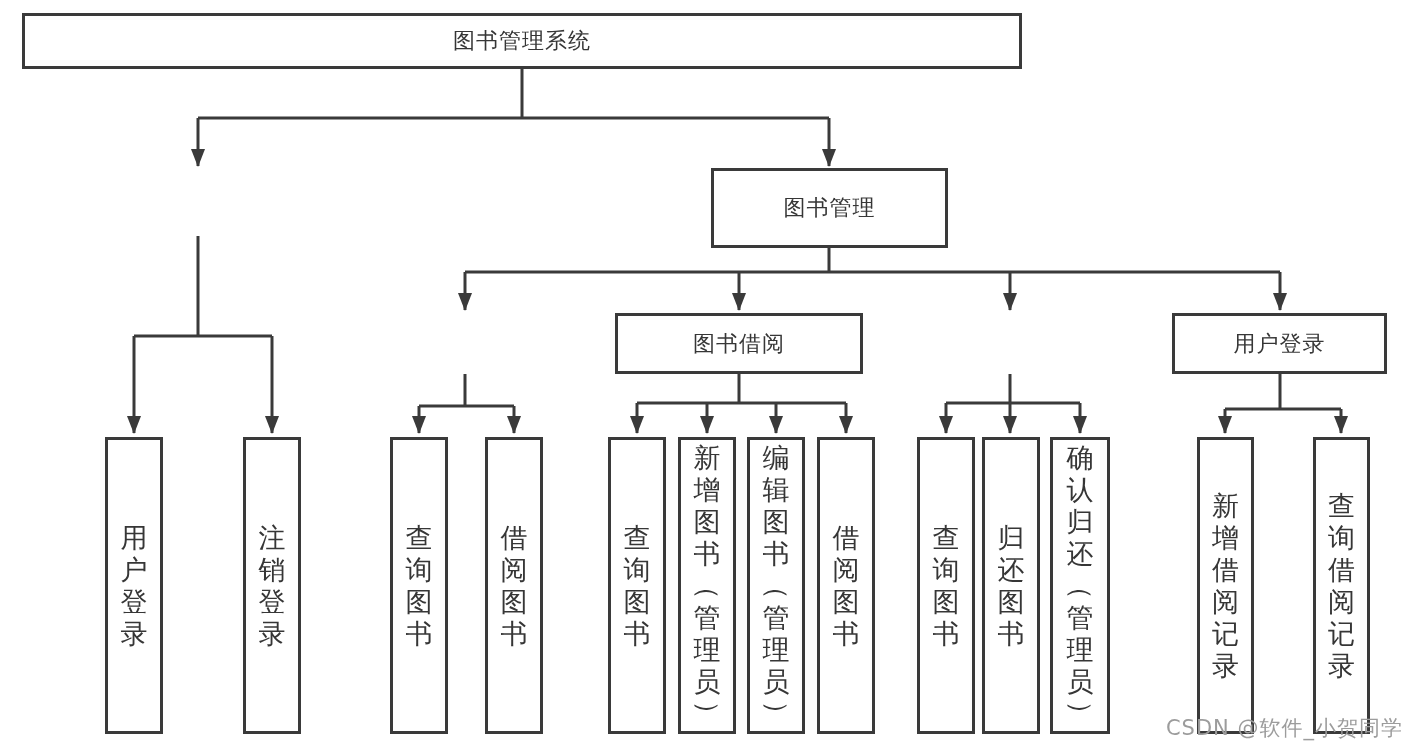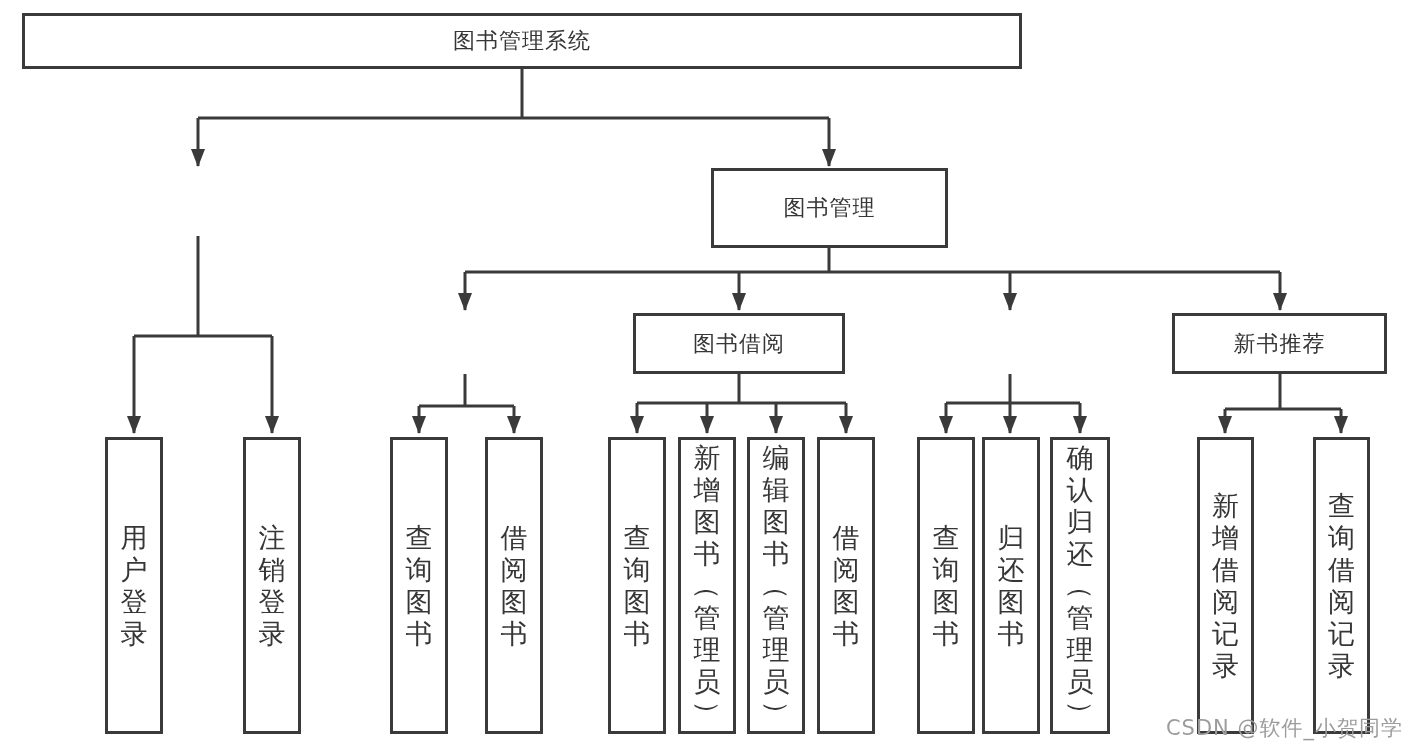--- a/index.html
+++ b/index.html
@@ -146,25 +146,25 @@
   </svg>
 
   <div class="box" style="left:22px; top:13px; width:1000px; height:56px">
     <div class="hlabel">图书管理系统</div>
   </div>
 
   <div class="box" style="left:711px; top:168px; width:237px; height:80px">
     <div class="hlabel">图书管理</div>
   </div>
 
-  <div class="box" style="left:633px; top:313px; width:212px; height:61px">
+  <div class="box" style="left:615px; top:313px; width:248px; height:61px">
     <div class="hlabel">图书借阅</div>
   </div>
   <div class="box" style="left:1172px; top:313px; width:215px; height:61px">
-    <div class="hlabel">新书推荐</div>
+    <div class="hlabel">用户登录</div>
   </div>
 
   <div class="box leaf" style="left:105px">
     <div class="vlabel">
         <span class="vchar">用</span>
         <span class="vchar">户</span>
         <span class="vchar">登</span>
         <span class="vchar">录</span>
       </div>
   </div>

